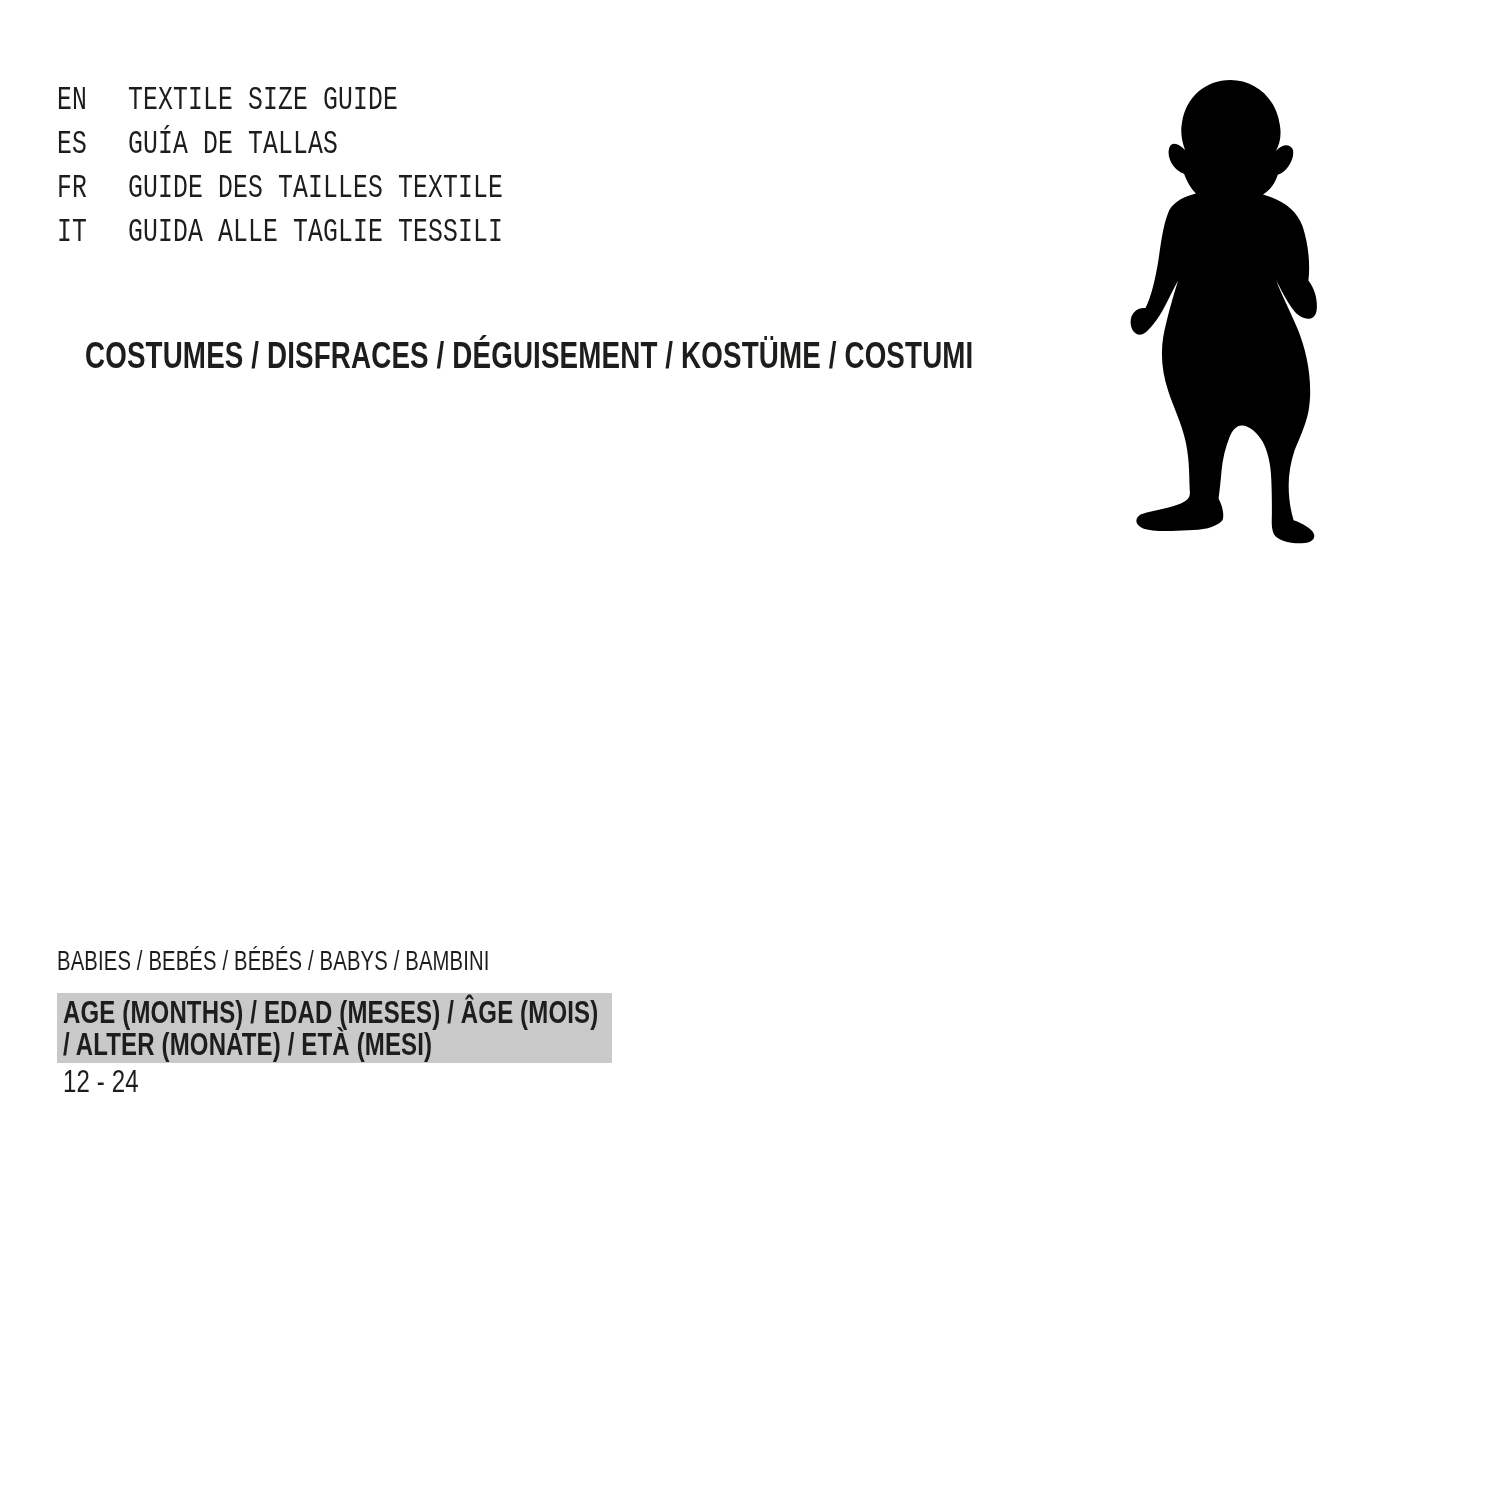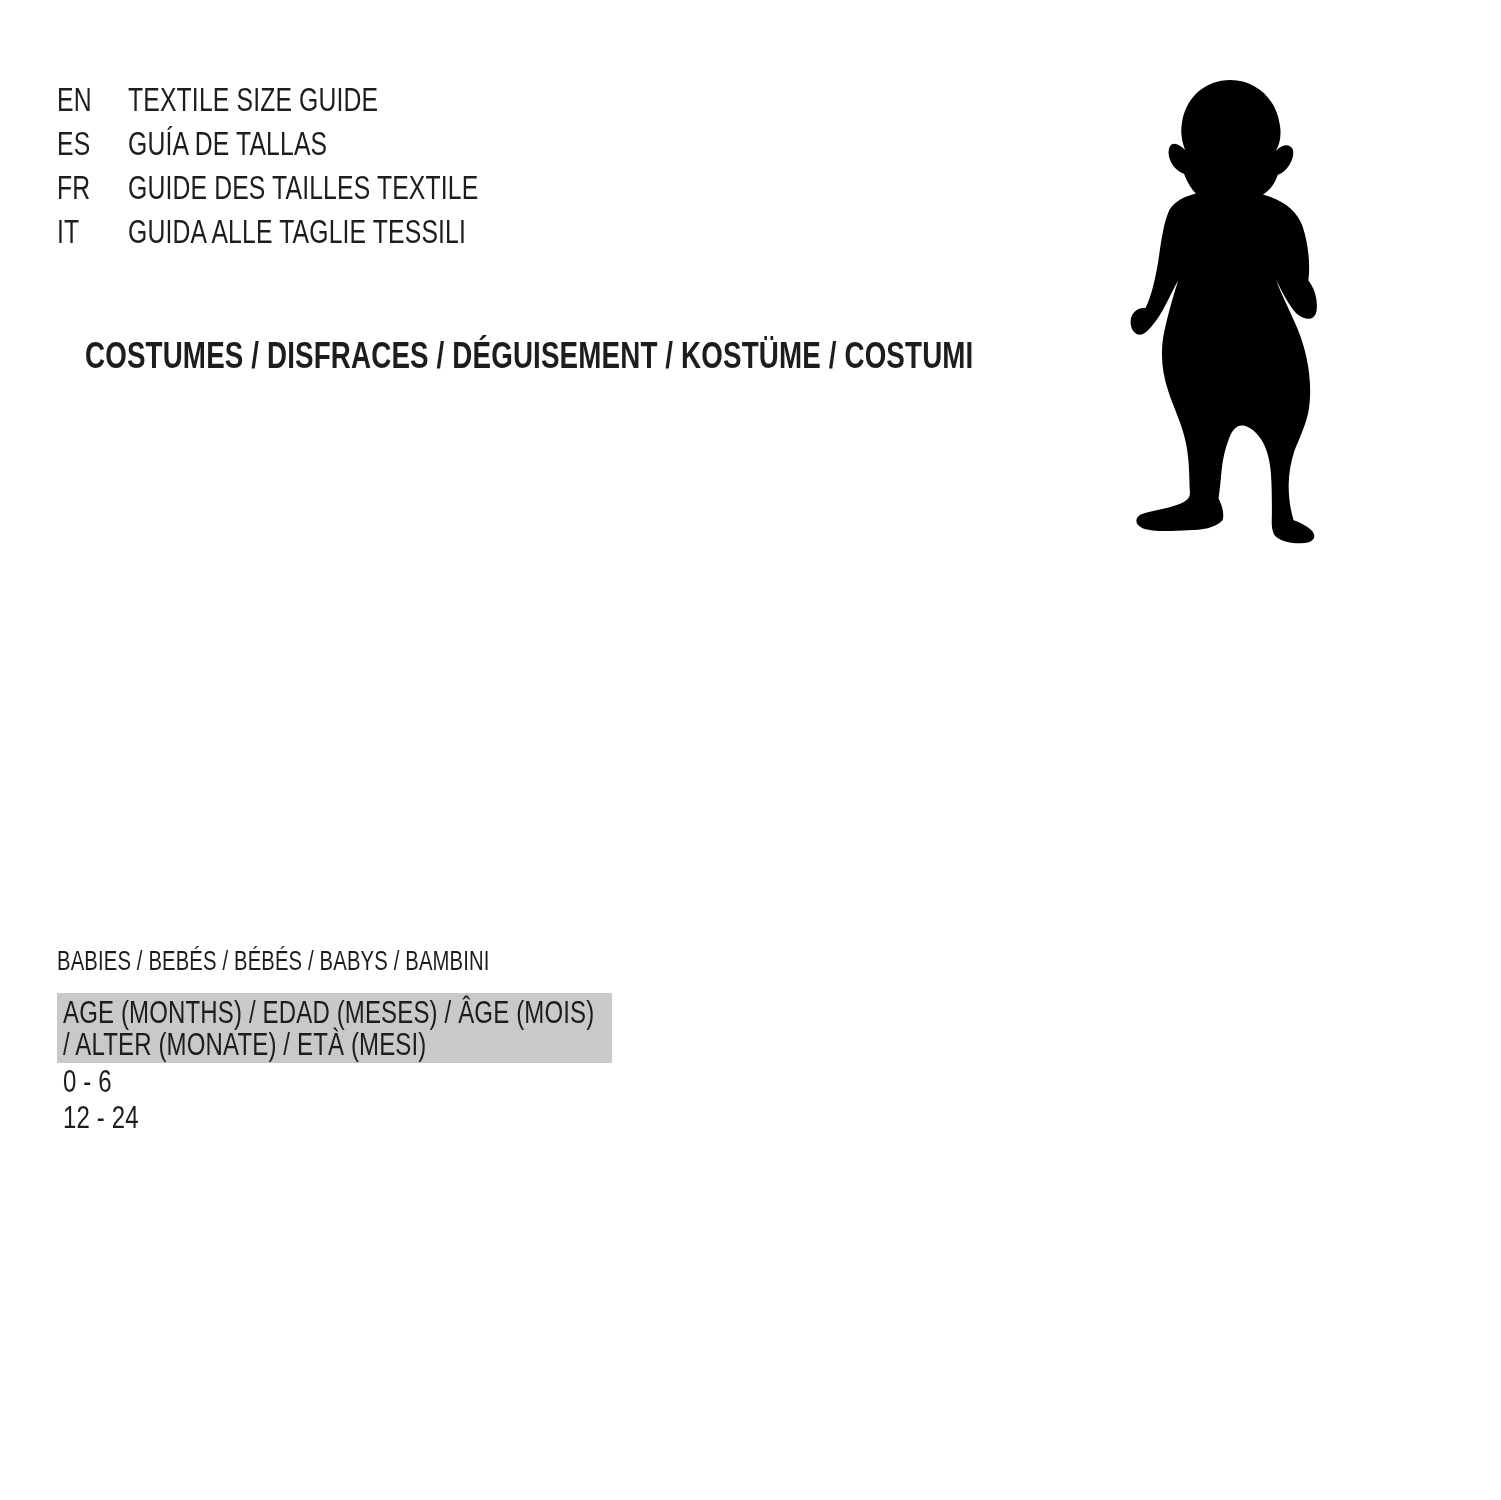--- a/index.html
+++ b/index.html
@@ -25,20 +25,21 @@
     transform: scaleX(0.75);
     transform-origin: 0 0;
     letter-spacing: 0.2px;
   }
 
   
   .lang-list {
     position: absolute;
     left: 57px;
     top: 78px;
+    font-family: Liberation Mono, monospace;
   }
   .lang-row {
     display: flex;
     height: 44px;
     align-items: center;
     font-size: 33px;
     font-weight: 500;
   }
   .lang-code { flex: 0 0 71px; width: 71px; }
 
@@ -76,20 +77,21 @@
     left: 57px;
     top: 993px;
     width: 555px;
   }
   .size-table .thead {
     background: #c9c9c9;
     padding: 3px 6px 3px 6px;
     font-size: 32px;
     line-height: 32px;
     min-height: 70px;
+    font-weight: bold;
   }
   .size-table .trow {
     display: flex;
     align-items: center;
     height: 36px;
     padding: 0 6px;
     font-size: 32px;
   }
   .size-table .trow.alt { background: #f0f0f0; }
 </style>
@@ -175,18 +177,15 @@
 
 <div class="table-section-title">
   <span class="cond">BABIES / BEBÉS / BÉBÉS / BABYS / BAMBINI</span>
 </div>
 
 <div class="size-table">
   <div class="thead">
     <span class="cond-block">AGE (MONTHS) / EDAD (MESES) / ÂGE (MOIS) / ALTER (MONATE) / ETÀ (MESI)</span>
   </div>
   <div class="trow">
-    <span class="cond">0 - 6</span>
-  </div>
-  <div class="trow">
     <span class="cond">12 - 24</span>
   </div>
 </div>
 
 </body></html>

